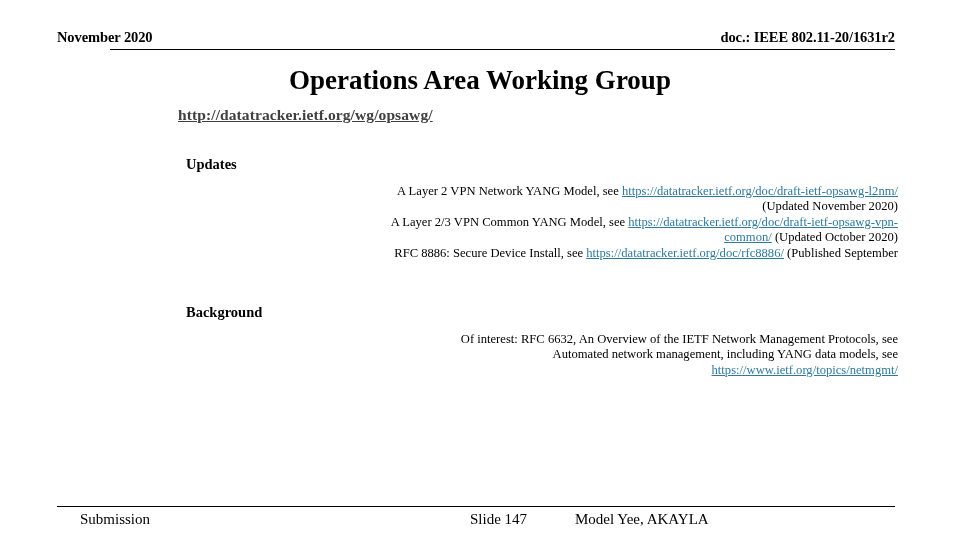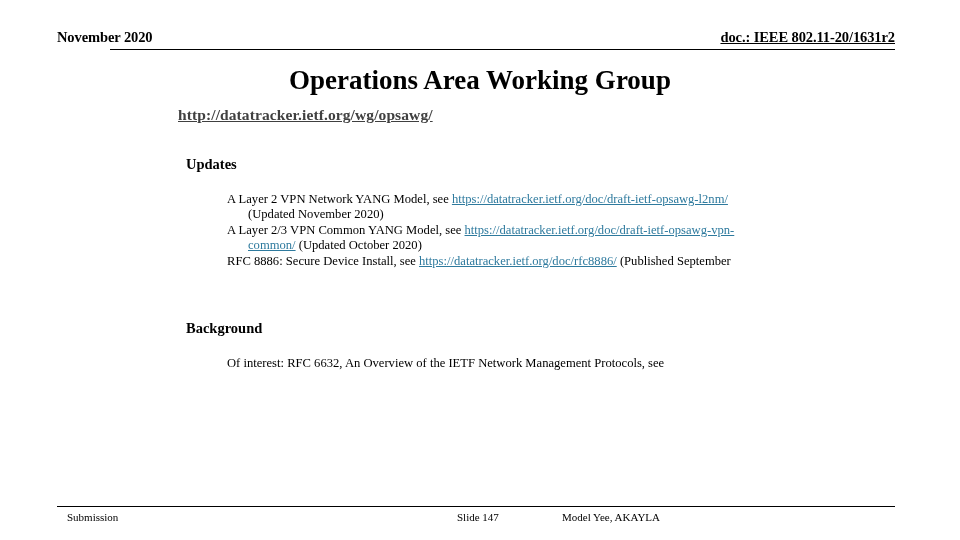--- a/index.html
+++ b/index.html
@@ -41,21 +41,20 @@
     white-space: nowrap;
   }
   .header-right {
     position: absolute;
     right: 0;
     top: 0;
     font-size: 14.5px;
     font-weight: bold;
     letter-spacing: -0.1px;
     white-space: nowrap;
-    text-decoration: underline;
   }
   .header-rule {
     position: absolute;
     left: 53px;
     top: 20px;
     width: 785px;
     height: 0;
     border-top: 1px solid #000000;
   }
 
@@ -95,23 +94,24 @@
 
   .section-heading {
     font-size: 14.5px;
     font-weight: bold;
     margin: 8px;
     padding: 0;
     line-height: 17px;
   }
 
   .bullets {
-    margin: 8px;
+    margin: 0;
     padding: 0;
     list-style: none;
+    text-align: right;
   }
   .bullet {
     font-size: 12.6px;
     line-height: 15.4px;
     margin: 0;
     padding: 0 0 0 41px;
     text-indent: 0;
   }
   .bullet .wrap {
     display: block;
@@ -131,25 +131,25 @@
   .footer-rule {
     position: absolute;
     left: 57px;
     top: 506px;
     width: 838px;
     height: 0;
     border-top: 1px solid #000000;
   }
   .footer {
     position: absolute;
-    left: 53px;
+    left: 66px;
     top: 511px;
     width: 838px;
     height: 16px;
-    font-size: 11px;
+    font-size: 15px;
   }
   .footer-submission {
     position: absolute;
     left: 14px;
     top: 0;
     white-space: nowrap;
   }
   .footer-slide {
     position: absolute;
     left: 404px;
@@ -187,20 +187,21 @@
       <li class="bullet"><span>A Layer 2/3 VPN Common YANG Model, see </span><span class="inline-link">https://datatracker.ietf.org/doc/draft-ietf-opsawg-vpn-</span><span class="wrap"><span class="inline-link">common/</span><span> (Updated October 2020)</span></span></li>
       <li class="bullet"><span>RFC 8886: Secure Device Install, see </span><span class="inline-link">https://datatracker.ietf.org/doc/rfc8886/</span><span> (Published September</span></li>
     </ul>
 
     <div class="gap-section"></div>
 
     <div class="section-heading">Background</div>
     <div class="gap-small"></div>
     <ul class="bullets">
       <li class="bullet"><span>Of interest: RFC 6632, An Overview of the IETF Network Management Protocols, see</span></li>
+      <li class="bullet"><span>Automated network management, including YANG data models, see</span><span class="wrap"><span class="inline-link">https://www.ietf.org/topics/netmgmt/</span></span></li>
     </ul>
 
   </div>
 
   <div class="footer-rule"></div>
   <div class="footer">
     <div class="footer-submission">Submission</div>
     <div class="footer-slide">Slide 147</div>
     <div class="footer-author">Model Yee, AKAYLA</div>
   </div>

